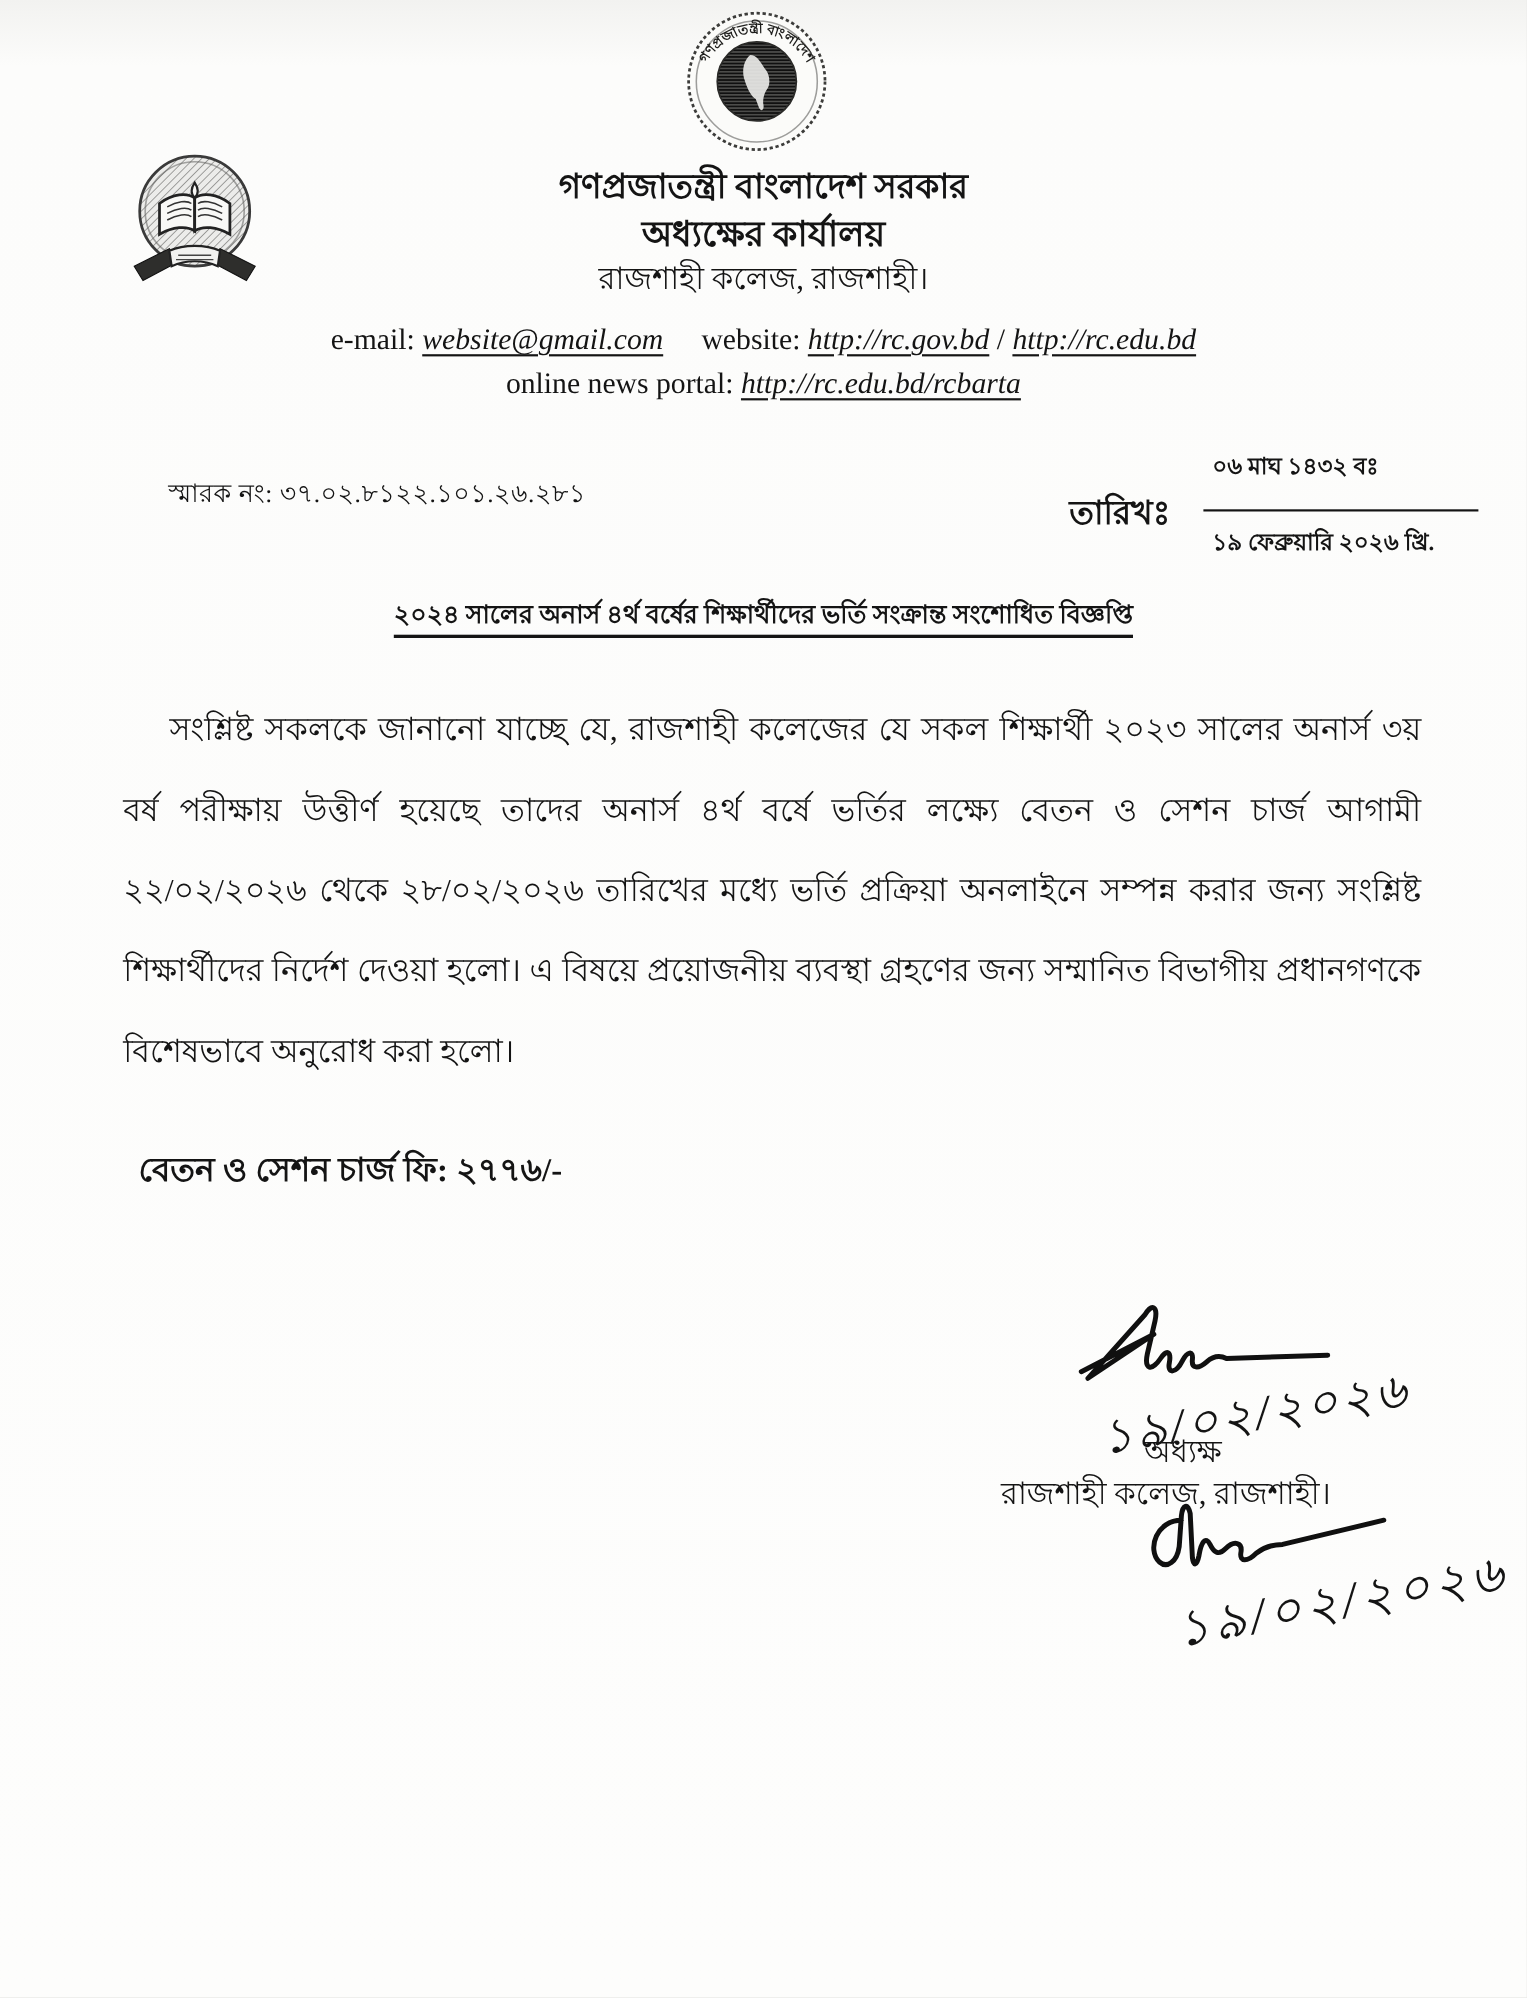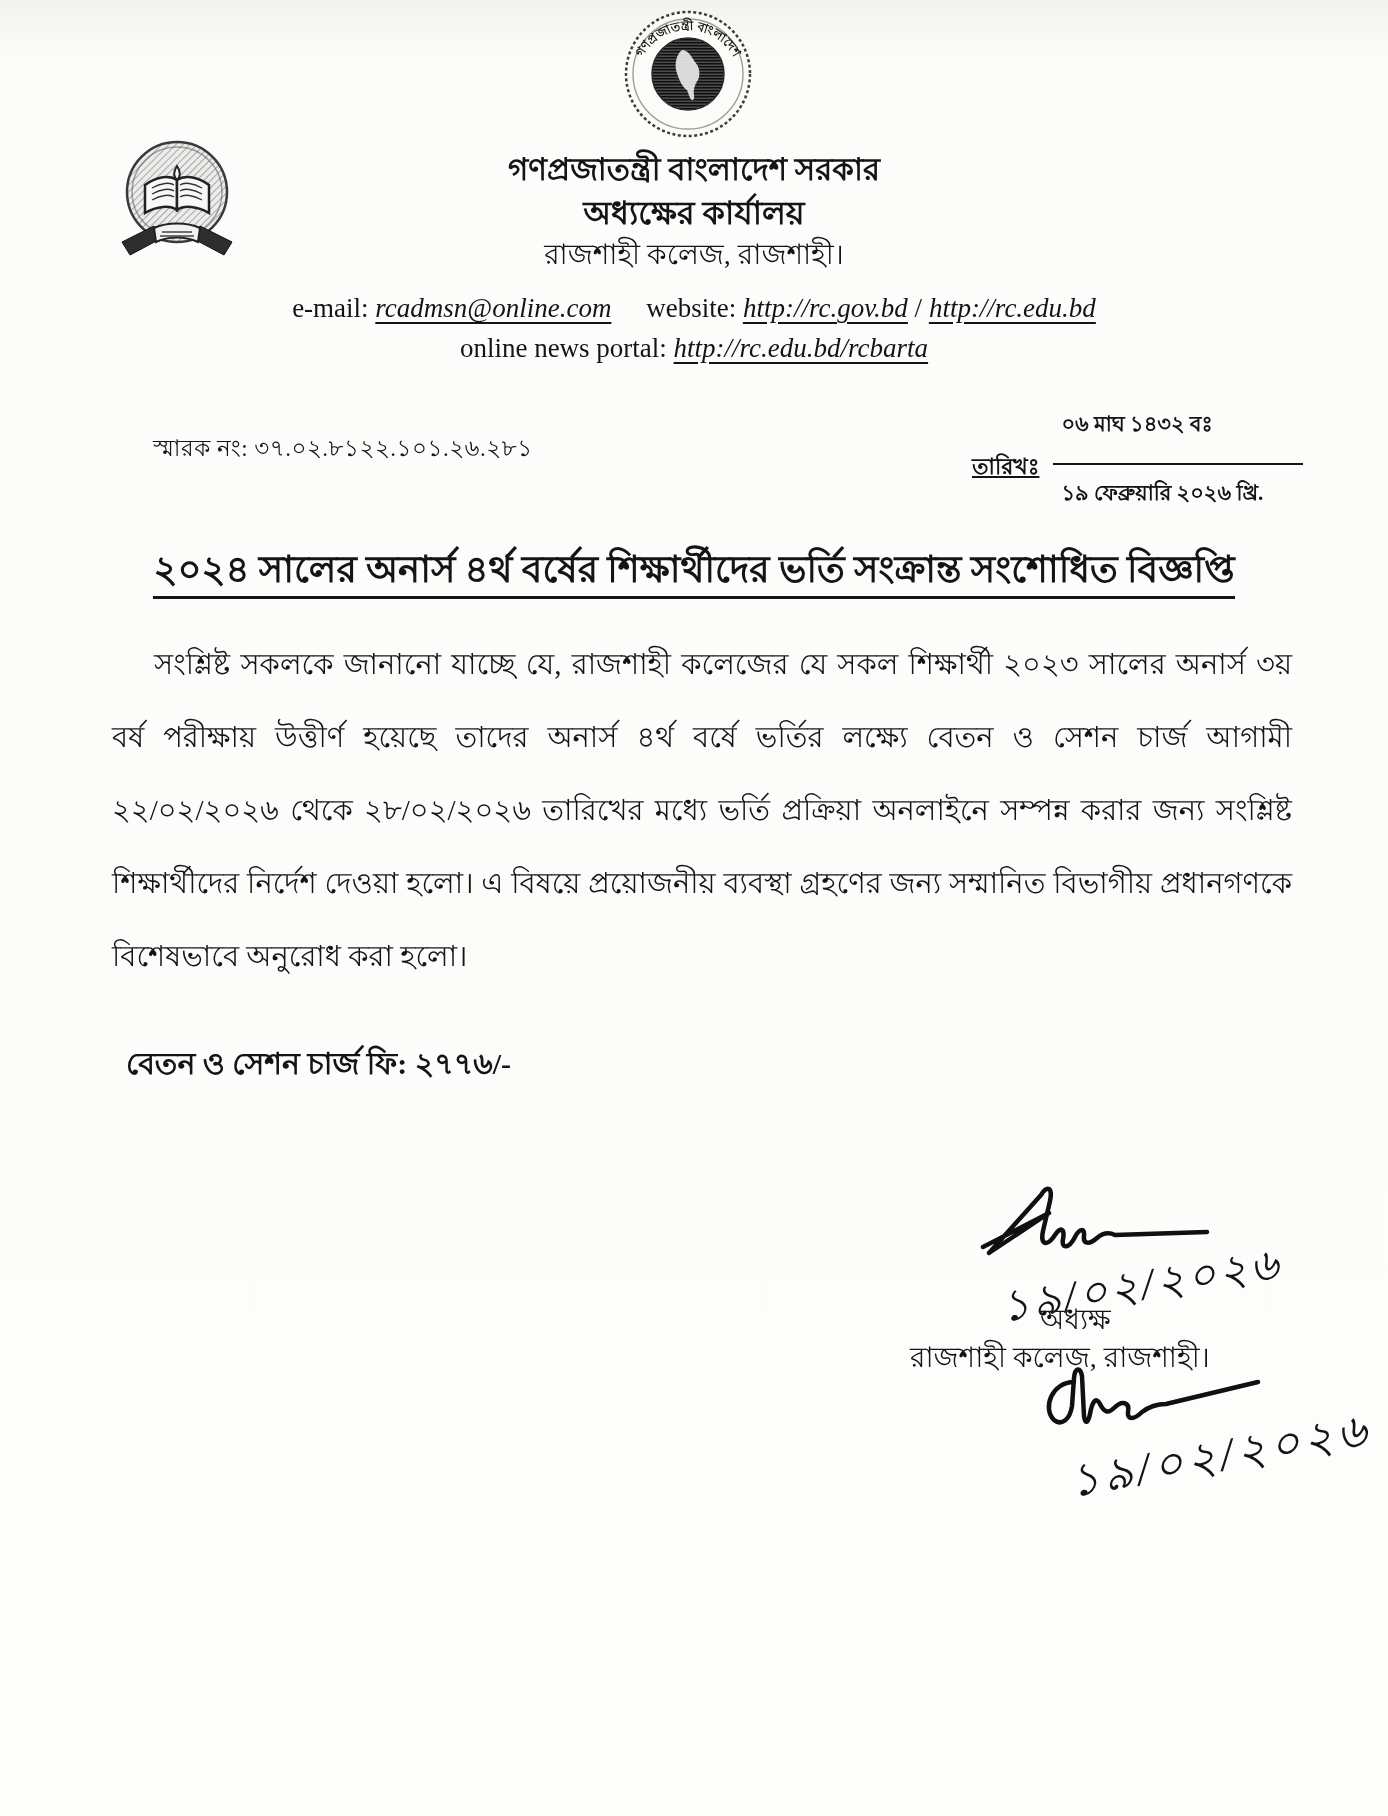--- a/index.html
+++ b/index.html
@@ -28,29 +28,29 @@
   
   .contact { position: absolute; left: 0; top: 288px; width: 100%; text-align: center;
              font-size: 27px; line-height: 40px; }
   .contact .lbl { font-style: normal; }
   .contact .lnk { font-style: italic; text-decoration: underline; text-underline-offset: 5px; }
 
   
   .memo-number { position: absolute; left: 153px; top: 430px; font-size: 23px;
                  font-weight: 400; letter-spacing: .5px; }
   .date-block  { position: absolute; left: 972px; top: 408px; display: flex; align-items: center; }
-  .date-label  { font-size: 22px; font-weight: 600; margin-right: 14px; padding-top: 14px; text-decoration: underline; }
+  .date-label  { font-size: 30px; font-weight: 600; margin-right: 30px; padding-top: 14px; }
   .date-frac   { display: inline-block; text-align: left; font-size: 21px; font-weight: 700; }
   .date-top    { display: block; padding: 0 10px 20px 8px; border-bottom: 2px solid #141414;
                  min-width: 250px; }
   .date-bottom { display: block; padding: 12px 2px 0 8px; }
 
   
   .title-wrap { position: absolute; left: 0; top: 540px; width: 100%; text-align: center; }
-  .title-wrap span { font-size: 37px; font-weight: 700; border-bottom: 3px solid #141414;
+  .title-wrap span { font-size: 23px; font-weight: 700; border-bottom: 3px solid #141414;
                      padding-bottom: 6px; }
 
   
   .body-par { position: absolute; left: 112px; top: 628px; width: 1180px;
               font-size: 29px; line-height: 73px; text-align: justify;
               text-indent: 42px; }
   .fee-line { position: absolute; left: 126px; top: 1040px; font-size: 30px; font-weight: 600; }
 
   
   .sig1 { position: absolute; left: 975px; top: 1183px; }
@@ -117,21 +117,21 @@
   </div>
 
   <div class="hdr-text">
     <div class="govt-name">গণপ্রজাতন্ত্রী বাংলাদেশ সরকার</div>
     <div class="office-name">অধ্যক্ষের কার্যালয়</div>
     <div class="college-name">রাজশাহী কলেজ, রাজশাহী।</div>
   </div>
 
   <div class="contact">
     <div>
-      <span class="lbl">e-mail: </span><span class="lnk">rcadmsn@online.com</span>
+      <span class="lbl">e-mail: </span><span class="lnk">website@gmail.com</span>
       <span class="lbl" style="margin-left:28px;">website: </span><span class="lnk">http://rc.gov.bd</span><span class="lbl"> / </span><span class="lnk">http://rc.edu.bd</span>
     </div>
     <div>
       <span class="lbl">online news portal: </span><span class="lnk">http://rc.edu.bd/rcbarta</span>
     </div>
   </div>
 
   <div class="memo-number">স্মারক নং: ৩৭.০২.৮১২২.১০১.২৬.২৮১</div>
   <div class="date-block">
     <span class="date-label">তারিখঃ</span>

